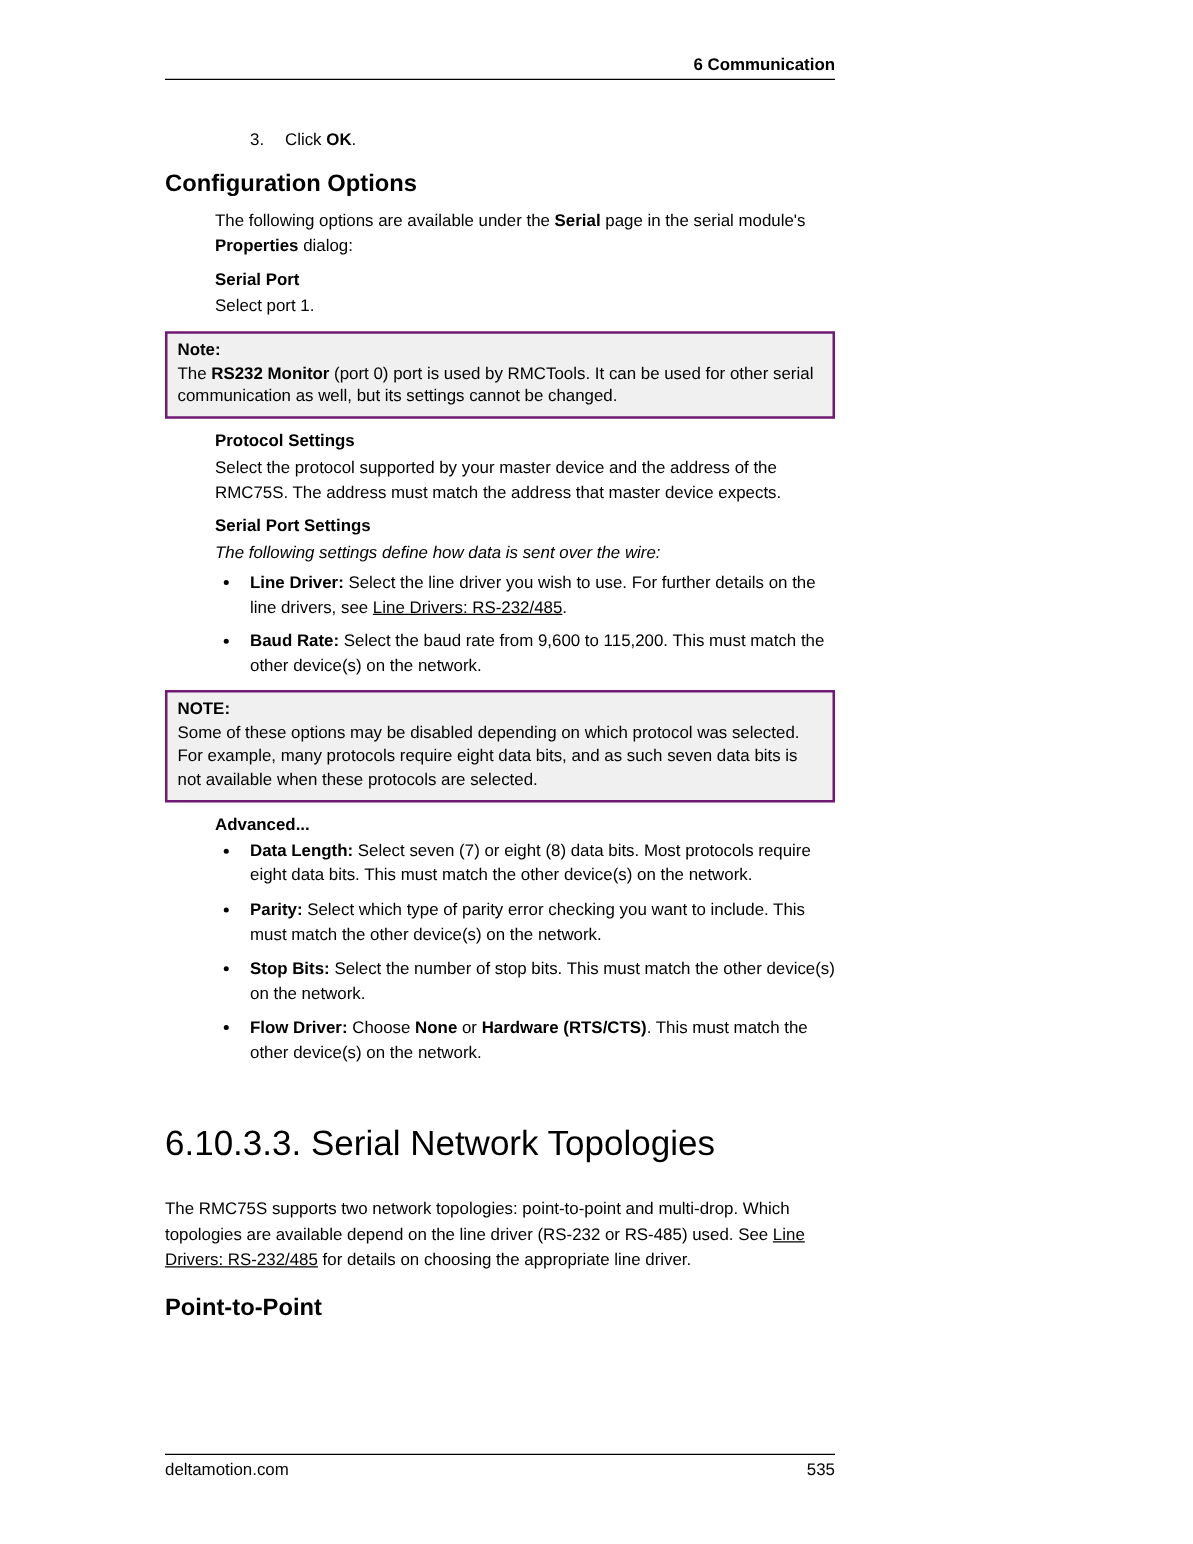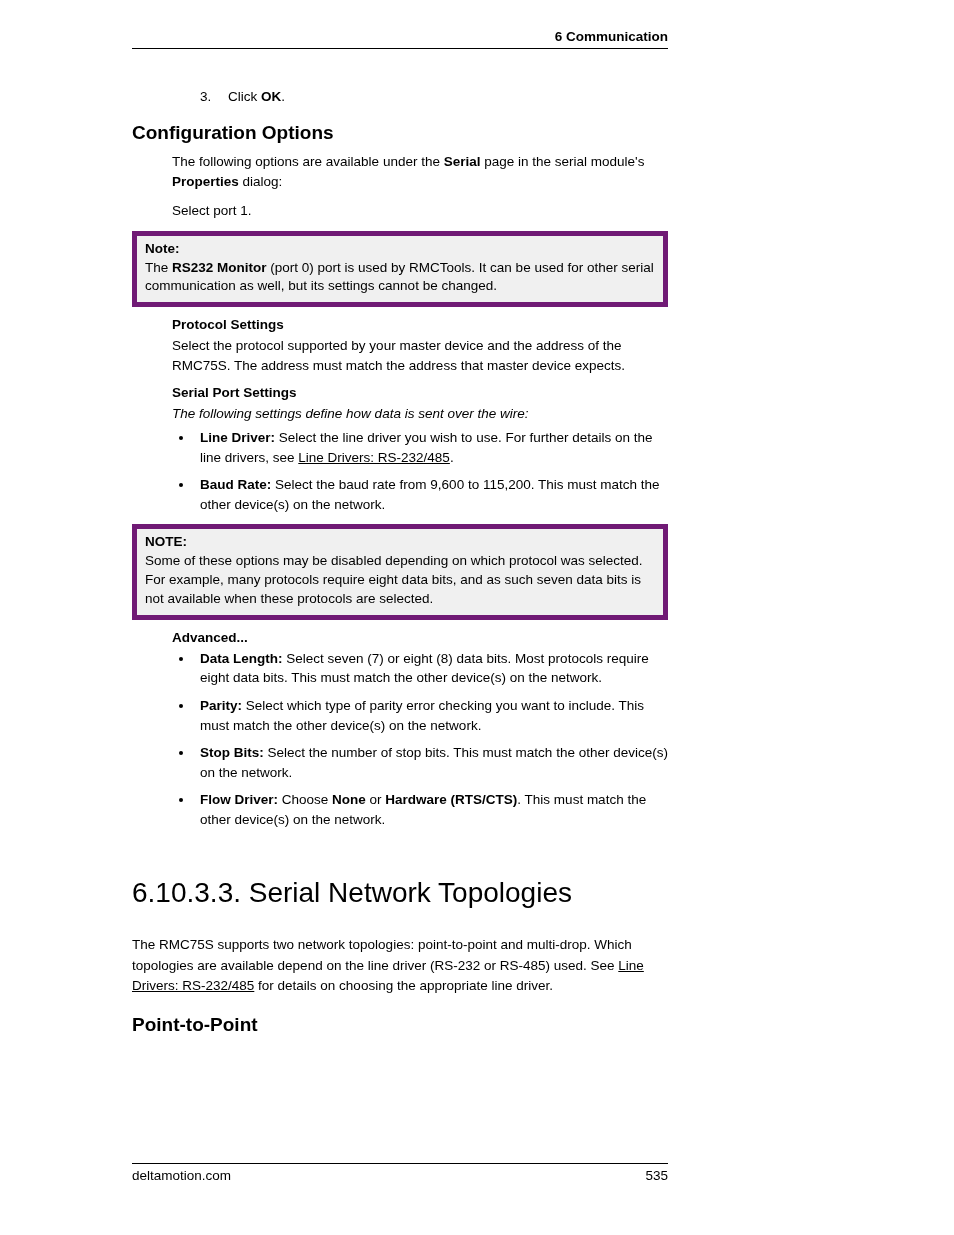--- a/index.html
+++ b/index.html
@@ -8,21 +8,21 @@
     font-family: Verdana, Geneva, sans-serif;
     font-size: 13.5px;
     color: #000;
     background: #fff;
   }
   .page {
     width: 786px;
     height: 1235px;
     position: relative;
     box-sizing: border-box;
-    padding: 29px 118px 0 132px;
+    padding: 44px 118px 0 132px;
   }
   .header {
     border-bottom: 1.5px solid #000;
     padding-bottom: 4px;
     text-align: right;
     font-weight: bold;
     font-size: 13.5px;
     margin-bottom: 40px;
   }
   .ol-continue {
@@ -45,21 +45,21 @@
     line-height: 1.45;
     margin-bottom: 10px;
   }
   .sub-head {
     font-weight: bold;
     padding-left: 40px;
     margin-bottom: 4px;
     margin-top: 8px;
   }
   .note-box {
-    border: 5px solid #701a75;
+    border: 2px solid #701a75;
     background: #f0f0f0;
     padding: 4px 8px 6px 8px;
     line-height: 1.4;
     margin: 6px 0 10px 0;
   }
   .note-box .nb-label {
     font-weight: bold;
   }
   ul.bullets {
     margin: 4px 0 10px 0;
@@ -103,20 +103,21 @@
 
   <ol class="ol-continue">
     <li><span>Click </span><span class="bold">OK</span><span>.</span></li>
   </ol>
 
   <div class="h3">Configuration Options</div>
   <div class="body-indent">
     <span>The following options are available under the </span><span class="bold">Serial</span><span> page in the serial module's </span><span class="bold">Properties</span><span> dialog:</span>
   </div>
 
+  <div class="sub-head">Serial Port</div>
   <div class="body-indent">Select port 1.</div>
 
   <div class="note-box">
     <span class="nb-label">Note:</span><br>
     <span>The </span><span class="bold">RS232 Monitor</span><span> (port 0) port is used by RMCTools. It can be used for other serial communication as well, but its settings cannot be changed.</span>
   </div>
 
   <div class="sub-head">Protocol Settings</div>
   <div class="body-indent">Select the protocol supported by your master device and the address of the RMC75S. The address must match the address that master device expects.</div>
 

